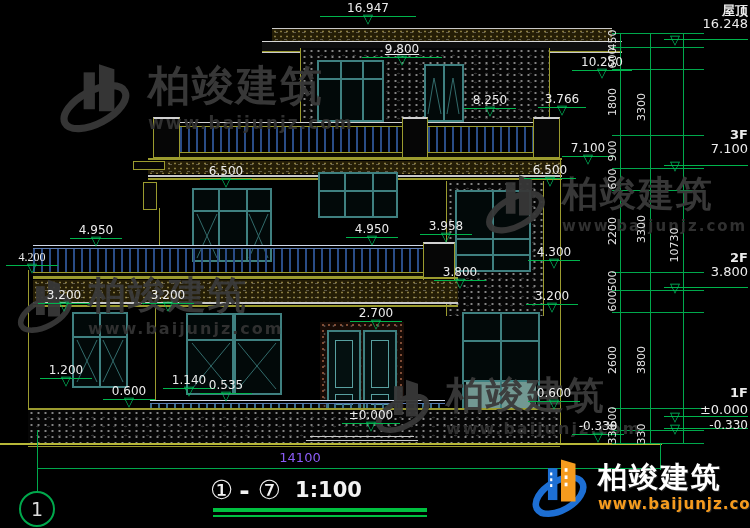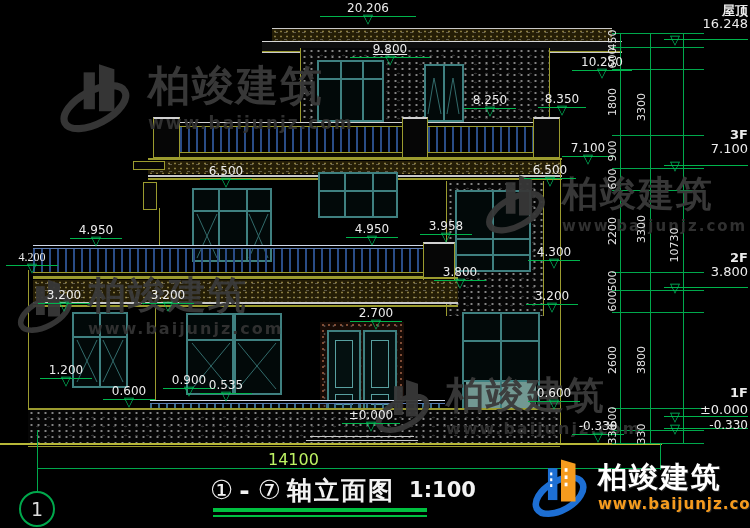--- a/index.html
+++ b/index.html
@@ -221,40 +221,40 @@
   <div class="railtopW" style="left:150px;top:400px;width:295px;height:4px;"></div>
   <div class="barsT" style="left:150px;top:404px;width:295px;height:24px;"></div>
   <div class="railbot" style="left:150px;top:428px;width:295px;height:4px;"></div>
   <div class="yline" style="left:28px;top:408px;width:532px;height:2px;"></div>
   <div class="speckle" style="left:28px;top:410px;width:532px;height:33px;"></div>
   <div class="wline" style="left:310px;top:436px;width:104px;height:1px;"></div>
   <div class="wline" style="left:306px;top:440px;width:112px;height:1px;"></div>
   <div class="yline" style="left:0;top:443px;width:662px;height:2px;background:#b8b838;"></div>
   <div class="yline" style="left:28px;top:446px;width:532px;height:1px;"></div>
 
-  <div class="elev" style="left:320px;top:2px;width:96px;"><span>20.206</span><span class="tri">▽</span></div>
-  <div class="elev" style="left:350px;top:43px;width:80px;text-decoration:underline;"><span>9.800</span><span class="tri">▽</span></div>
+  <div class="elev" style="left:320px;top:2px;width:96px;"><span>16.947</span><span class="tri">▽</span></div>
+  <div class="elev" style="left:362px;top:43px;width:80px;text-decoration:underline;"><span>9.800</span><span class="tri">▽</span></div>
   <div class="elev" style="left:572px;top:56px;width:60px;"><span>10.250</span><span class="tri">▽</span></div>
   <div class="elev" style="left:464px;top:94px;width:52px;"><span>8.250</span><span class="tri">▽</span></div>
-  <div class="elev" style="left:538px;top:93px;width:48px;"><span>8.350</span><span class="tri">▽</span></div>
+  <div class="elev" style="left:538px;top:93px;width:48px;"><span>3.766</span><span class="tri">▽</span></div>
   <div class="elev" style="left:562px;top:142px;width:52px;"><span>7.100</span><span class="tri">▽</span></div>
   <div class="elev" style="left:200px;top:165px;width:52px;"><span>6.500</span><span class="tri">▽</span></div>
   <div class="elev" style="left:524px;top:164px;width:52px;"><span>6.500</span><span class="tri">▽</span></div>
   <div class="elev" style="left:70px;top:224px;width:52px;"><span>4.950</span><span class="tri">▽</span></div>
   <div class="elev" style="left:6px;top:251px;width:52px;font-family:Liberation Serif, serif;"><span>4.200</span><span class="tri">▽</span></div>
   <div class="elev" style="left:346px;top:223px;width:52px;"><span>4.950</span><span class="tri">▽</span></div>
   <div class="elev" style="left:420px;top:220px;width:52px;"><span>3.958</span><span class="tri">▽</span></div>
   <div class="elev" style="left:434px;top:266px;width:52px;"><span>3.800</span><span class="tri">▽</span></div>
   <div class="elev" style="left:528px;top:246px;width:52px;"><span>4.300</span><span class="tri">▽</span></div>
   <div class="elev" style="left:526px;top:290px;width:52px;"><span>3.200</span><span class="tri">▽</span></div>
   <div class="elev" style="left:38px;top:289px;width:52px;"><span>3.200</span><span class="tri">▽</span></div>
   <div class="elev" style="left:142px;top:289px;width:52px;"><span>3.200</span><span class="tri">▽</span></div>
   <div class="elev" style="left:350px;top:307px;width:52px;"><span>2.700</span><span class="tri">▽</span></div>
   <div class="elev" style="left:40px;top:364px;width:52px;"><span>1.200</span><span class="tri">▽</span></div>
-  <div class="elev" style="left:163px;top:374px;width:52px;"><span>0.900</span><span class="tri">▽</span></div>
+  <div class="elev" style="left:163px;top:374px;width:52px;"><span>1.140</span><span class="tri">▽</span></div>
   <div class="elev" style="left:200px;top:379px;width:52px;"><span>0.535</span><span class="tri">▽</span></div>
   <div class="elev" style="left:103px;top:385px;width:52px;"><span>0.600</span><span class="tri">▽</span></div>
   <div class="elev" style="left:528px;top:387px;width:52px;"><span>0.600</span><span class="tri">▽</span></div>
   <div class="elev" style="left:342px;top:409px;width:58px;"><span>±0.000</span><span class="tri">▽</span></div>
   <div class="elev" style="left:572px;top:420px;width:52px;"><span>-0.330</span><span class="tri">▽</span></div>
 
   <div class="gline" style="left:620px;top:33px;width:1px;height:411px;"></div>
   <div class="gline" style="left:650px;top:33px;width:1px;height:411px;"></div>
   <div class="gline" style="left:683px;top:33px;width:1px;height:411px;"></div>
   <div class="gline" style="left:612px;top:33px;width:92px;height:1px;"></div>
@@ -293,30 +293,29 @@
   <div class="lvl-val" style="left:664px;top:141px;width:84px;height:25px;"><span>7.100</span><span class="tri">▽</span></div>
   <div class="lvl-label" style="left:698px;top:250px;width:50px;">2F</div>
   <div class="lvl-val" style="left:664px;top:264px;width:84px;height:24px;"><span>3.800</span><span class="tri">▽</span></div>
   <div class="lvl-label" style="left:698px;top:385px;width:50px;">1F</div>
   <div class="lvl-val" style="left:664px;top:402px;width:84px;height:15px;"><span>±0.000</span><span class="tri">▽</span></div>
   <div class="lvl-val" style="left:664px;top:418px;width:84px;height:11px;font-size:12px;"><span>-0.330</span><span class="tri">▽</span></div>
 
   <div class="gline" style="left:37px;top:430px;width:1px;height:62px;"></div>
   <div class="gline" style="left:660px;top:443px;width:1px;height:27px;"></div>
   <div class="gline" style="left:37px;top:468px;width:623px;height:1px;"></div>
-  <div class="abs" style="left:268px;top:450px;width:64px;color:#bef264;font-size:16px;z-index:9;">14100</div>
+  <div class="abs" style="left:268px;top:450px;width:64px;text-align:center;color:#8b5cf6;font-size:13px;z-index:9;">14100</div>
   <div class="axis-circle">
       <span>1</span>
     </div>
 
   <div class="title-row">
     <span class="title-circ">①</span>
       <span class="title-txt">-</span>
       <span class="title-circ">⑦</span>
-      <span class="title-txt">轴立面图</span>
     <span class="title-scale">1:100</span>
   </div>
   <div class="abs" style="left:213px;top:508px;width:214px;height:4px;background:#00c040;z-index:10;"></div>
   <div class="abs" style="left:213px;top:515px;width:214px;height:2px;background:#00c040;z-index:10;"></div>
 
   <div class="brand">
     <svg width="58" height="74" viewBox="0 0 80 100">
       <ellipse cx="38" cy="62" rx="36" ry="20" fill="none" stroke="#1d6fd4" stroke-width="9" transform="rotate(-30 38 62)"></ellipse>
       <rect x="22" y="24" width="13" height="44" fill="#1d6fd4"></rect>
       <polygon points="40,12 60,18 60,70 40,70" fill="#f59b1e"></polygon>

